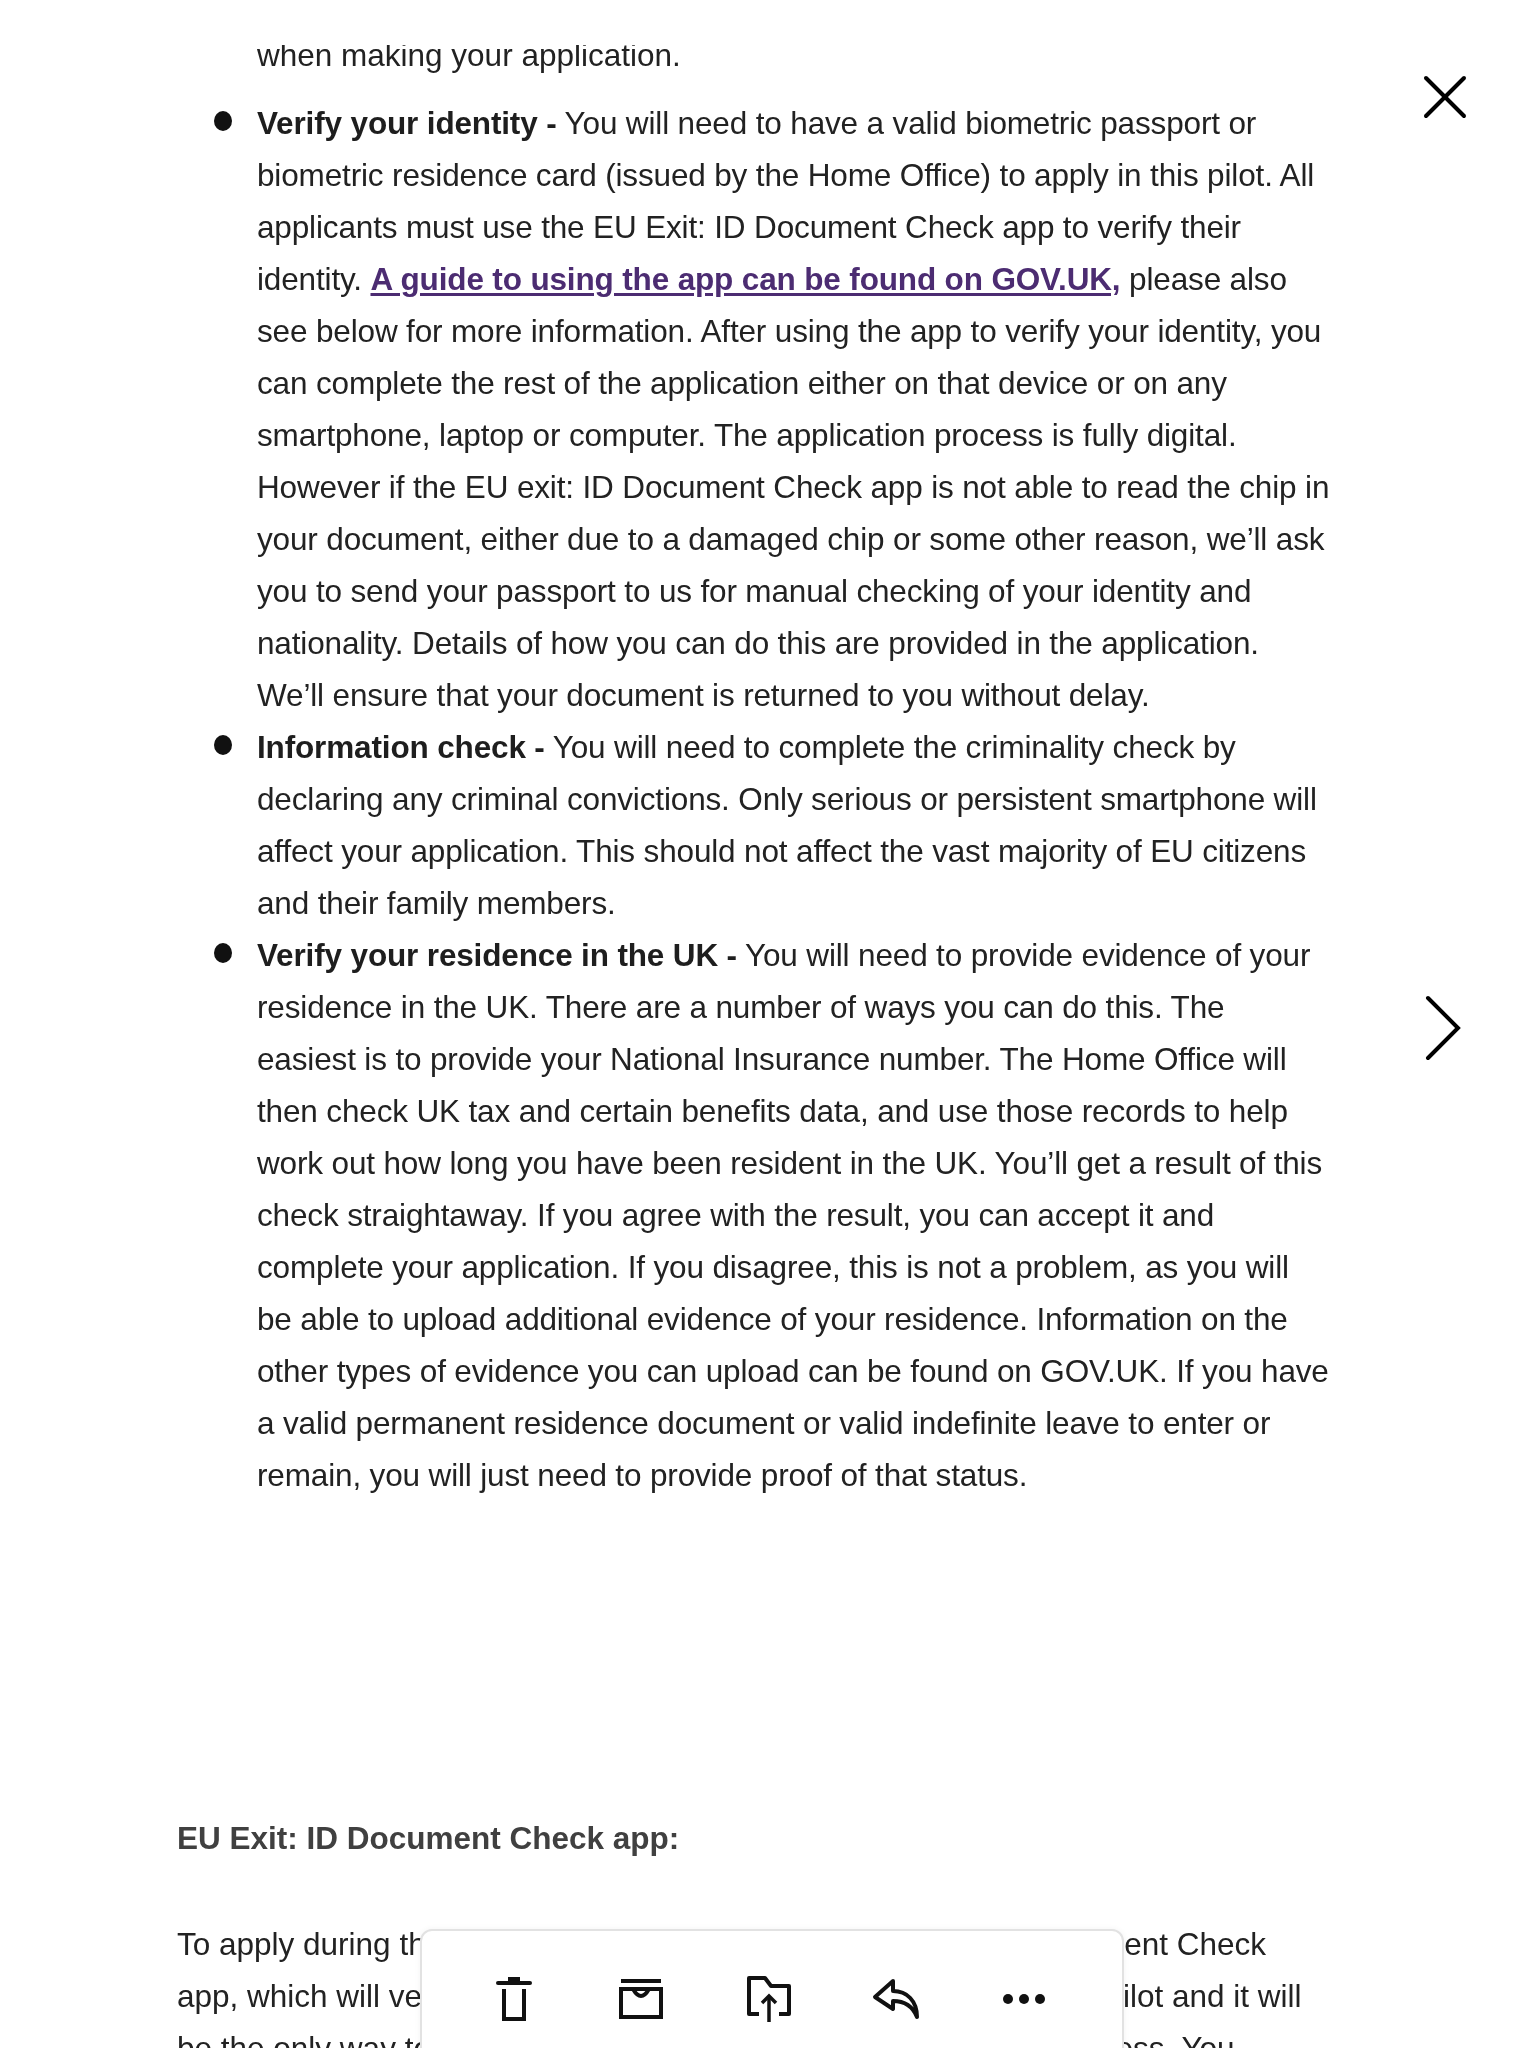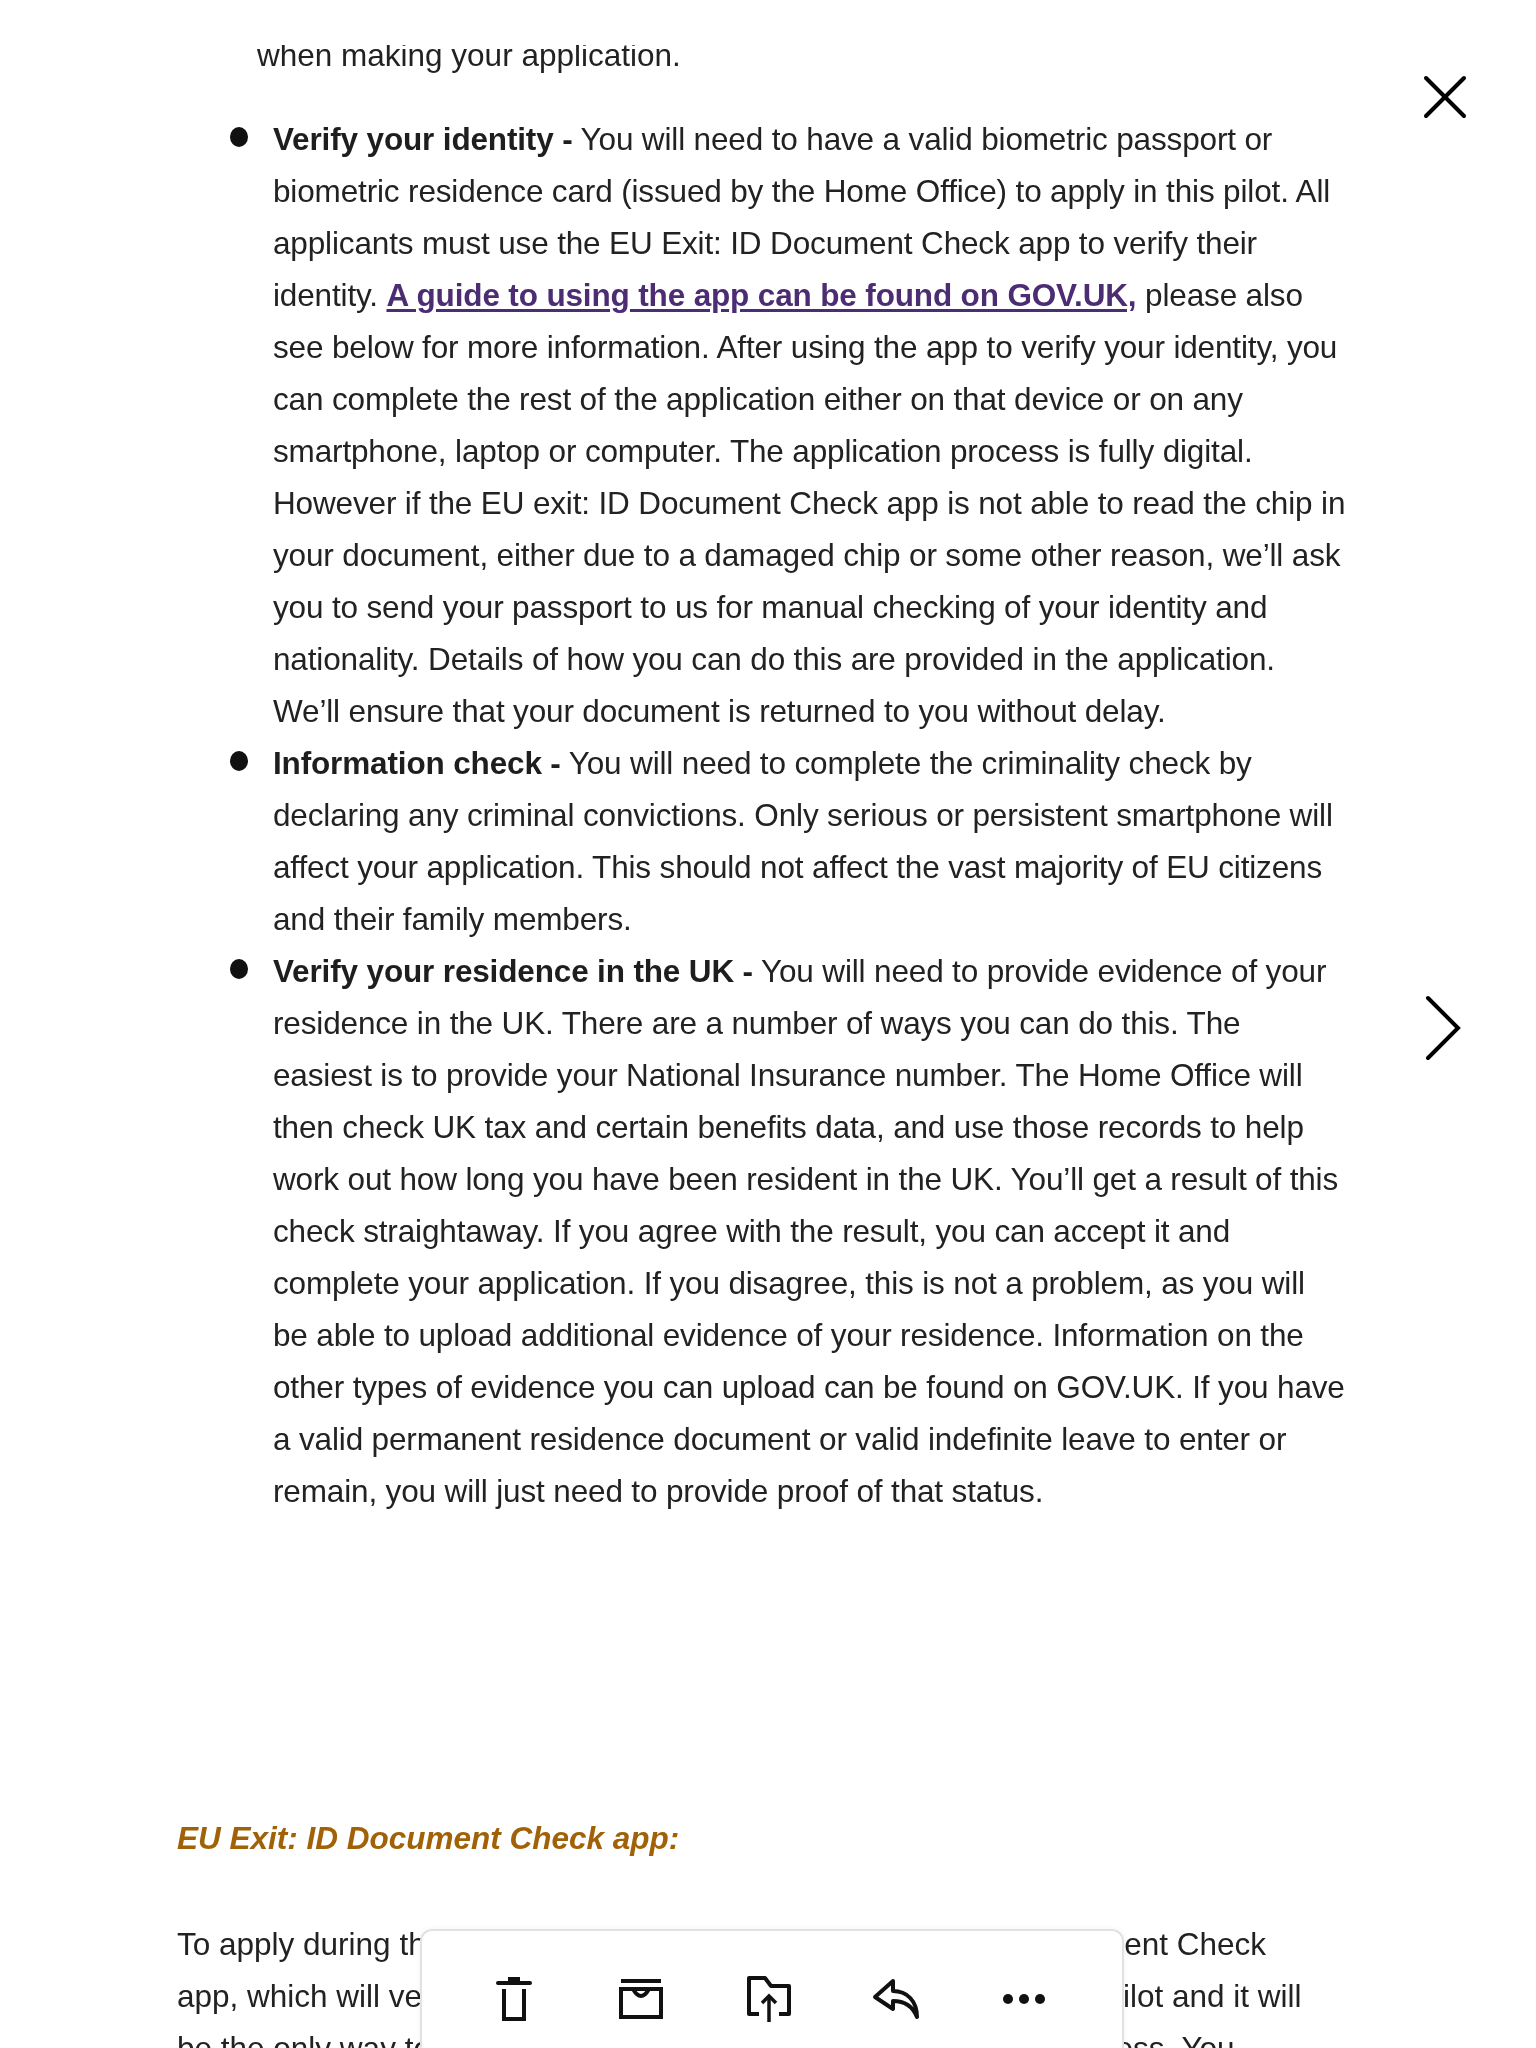--- a/index.html
+++ b/index.html
@@ -27,21 +27,21 @@
     top: 45px;
     font-size: 31.5px;
     line-height: 52px;
     height: 44px;
     overflow: hidden;
     color: #222;
   }
   .cut-line span { display:block; margin-top:-16px; }
   ul.bullets {
     list-style: none;
-    margin: 16px;
+    margin: 0;
     padding: 0;
     position: absolute;
     left: 200px;
     top: 97px;
     width: 1130px;
   }
   ul.bullets li {
     position: relative;
     padding-left: 57px;
     font-size: 31.5px;
@@ -64,22 +64,21 @@
     text-decoration: underline;
     text-underline-offset: 3px;
   }
   .section-heading {
     position: absolute;
     left: 177px;
     top: 1812px;
     font-size: 31.5px;
     font-weight: bold;
     line-height: 52px;
-    color: #a16207;
-    font-style: italic;
+    color: #404040;
   }
   .para {
     position: absolute;
     left: 177px;
     top: 1918px;
     width: 1150px;
     font-size: 31.5px;
     line-height: 52px;
     color: #222;
   }

